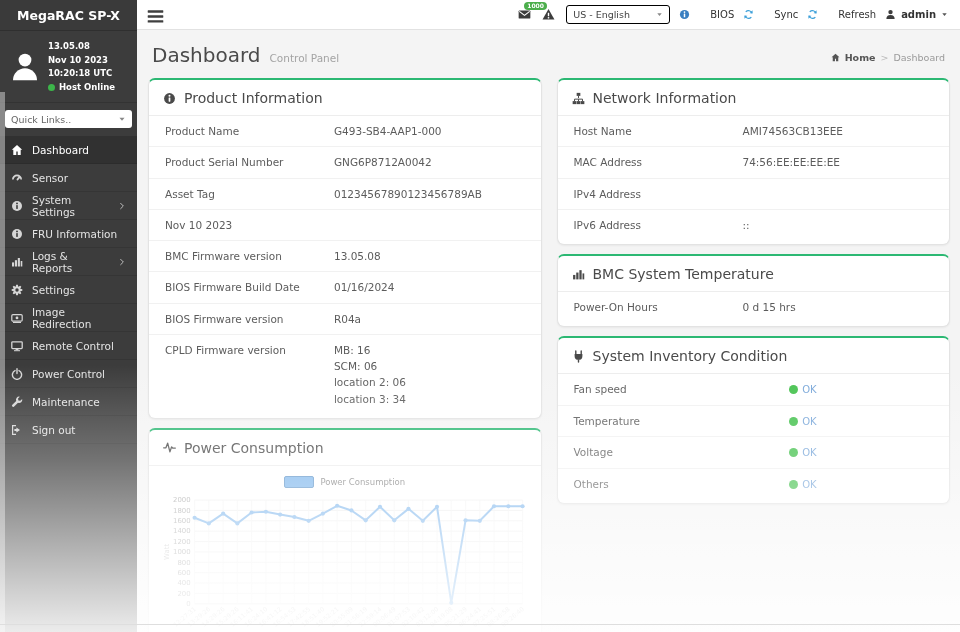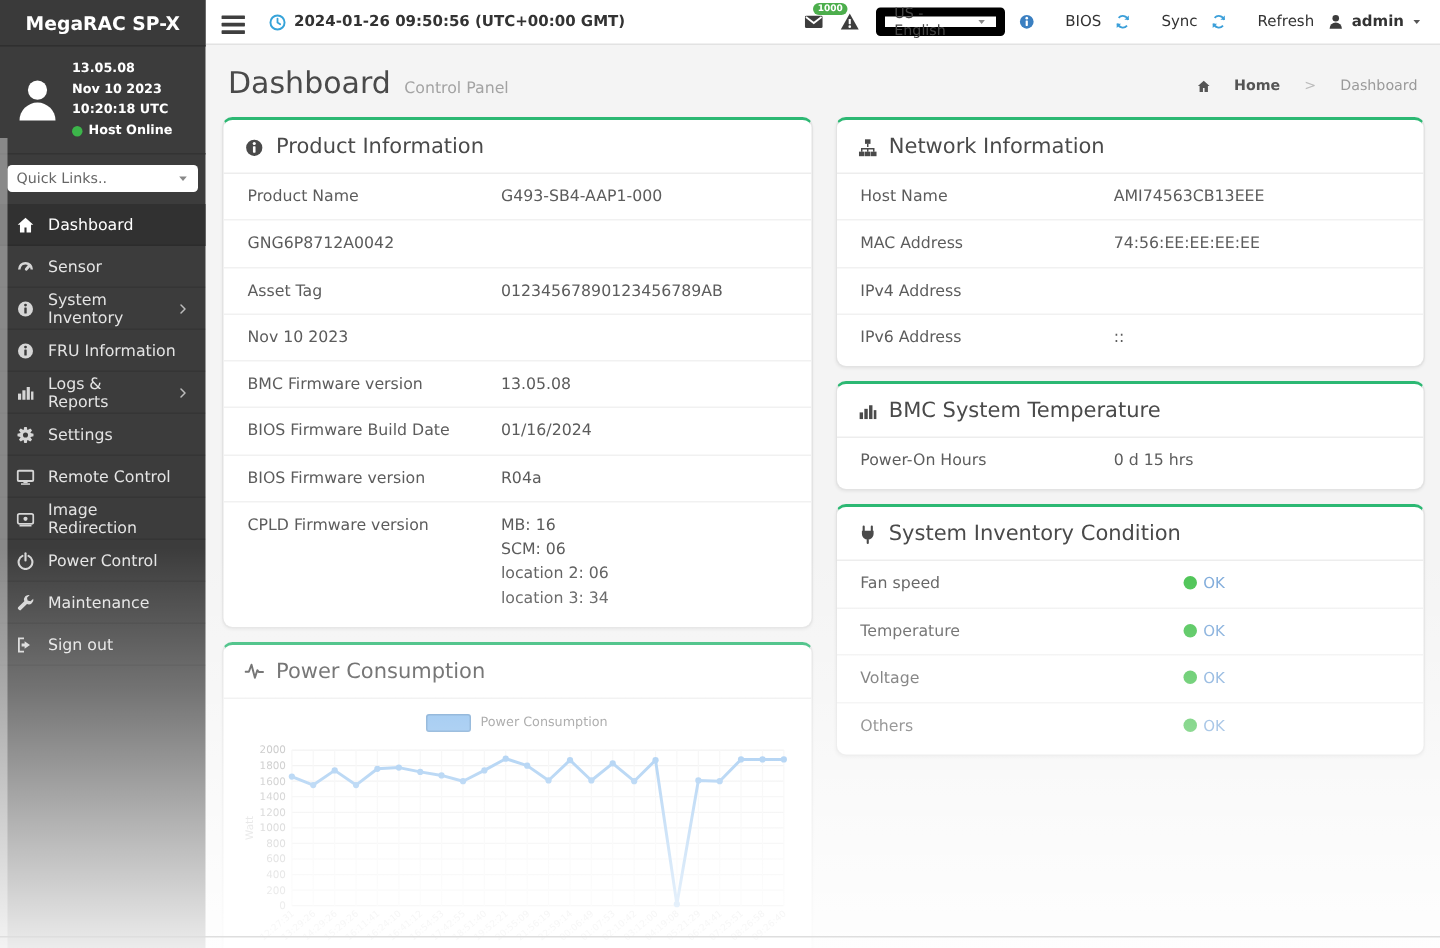--- a/index.html
+++ b/index.html
@@ -32,34 +32,34 @@
   .topbar { height:30px; background:#fff; border-bottom:1px solid #e2e2e2; display:flex; align-items:center; padding:0 12px 0 10px; gap:9px; --icon-bg:#fff; flex-shrink:0; }
   .hamb { width:17px; height:13px; color:#3f3f3f; cursor:pointer; }
   .hamb .i, .topbar .i { display:block; }
   .timewrap { display:flex; align-items:center; gap:5px; margin-left:6px; }
   .timewrap .i { width:12px; height:12px; color:#36a3d9; }
   .time { font-size:10px; font-weight:600; color:#333; }
   .tspace { flex:1; }
   .tbicon { position:relative; width:15px; height:13px; color:#3d3d3d; cursor:pointer; }
   .tbicon .i { width:13px; height:13px; }
   .badge { position:absolute; top:-6px; left:6px; background:#4cae4c; color:#fff; font-size:6px; font-weight:700; border-radius:6px; padding:1px 3px; line-height:1; }
-  .langsel { width:86px; height:19px; border:6px solid #000000; border-radius:3px; background:#fff; display:flex; align-items:center; justify-content:space-between; padding:0 6px; font-size:9.5px; color:#444; cursor:pointer; }
+  .langsel { width:104px; height:19px; border:1px solid #000000; border-radius:3px; background:#fff; display:flex; align-items:center; justify-content:space-between; padding:0 6px; font-size:9.5px; color:#444; cursor:pointer; }
   .langsel .i { width:7px; height:7px; color:#888; }
   .tbtn { display:flex; align-items:center; gap:20px; font-size:10px; color:#333; cursor:pointer; }
   .tbtn .i { width:11px; height:11px; }
   .ic-blue { color:#3b9fd9; }
   .ic-info-blue { color:#3a7fc1; }
   .userbtn { display:flex; align-items:center; gap:5px; font-size:10px; font-weight:700; color:#333; cursor:pointer; }
   .userbtn .i.person { width:11px; height:11px; color:#3d3d3d; }
   .userbtn .i.car { width:7px; height:7px; color:#555; }
 
   .page-head { display:flex; align-items:baseline; padding:13px 15px 9px 15px; }
   .ptitle { font-size:20px; color:#4a4a4a; font-weight:500; }
   .psub { font-size:10.5px; color:#a3a3a3; margin-left:9px; }
-  .crumbs { margin-left:auto; display:flex; align-items:center; gap:16px; font-size:9.5px; color:#9a9a9a; }
+  .crumbs { margin-left:auto; display:flex; align-items:center; gap:5px; font-size:9.5px; color:#9a9a9a; }
   .crumbs .i { width:9px; height:9px; color:#555; }
   .crumb-home { color:#555; font-weight:600; cursor:pointer; }
   .crumb-sep { color:#bbb; }
 
   .content { flex:1; display:flex; gap:15px; padding:2px 10px 10px 11px; min-height:0; }
   .col { flex:1; display:flex; flex-direction:column; gap:9px; min-width:0; }
 
   .card { background:#fff; border:1px solid #e3e3e3; border-top:2px solid #2cb873; border-radius:7px; box-shadow:0 1px 2px rgba(0,0,0,0.05); --icon-bg:#fff; }
   .card-title { display:flex; align-items:center; gap:8px; padding:10px 14px 9px 14px; font-size:14px; color:#4a4a4a; border-bottom:1px solid #ededed; }
   .card-title .i { width:13px; height:13px; color:#4a4a4a; flex-shrink:0; }
@@ -129,21 +129,21 @@
           <span>Sensor</span>
         </div>
         <div class="mi">
           <span class="i">
             <svg viewBox="0 0 12 12" width="100%" height="100%" style="display:block">
               <circle cx="6" cy="6" r="5" fill="currentColor"></circle>
               <circle cx="6" cy="3.4" r="0.95" fill="var(--icon-bg,#fff)"></circle>
               <rect x="5.2" y="5" width="1.6" height="4" rx="0.4" fill="var(--icon-bg,#fff)"></rect>
             </svg>
           </span>
-          <span>System Inventory</span>
+          <span>System Settings</span>
           <span class="i chev">
             <svg viewBox="0 0 12 12" width="100%" height="100%" style="display:block">
               <path d="M4 2l4 4-4 4" fill="none" stroke="currentColor" stroke-width="1.5" stroke-linecap="round" stroke-linejoin="round"></path>
             </svg>
           </span>
         </div>
         <div class="mi">
           <span class="i">
             <svg viewBox="0 0 12 12" width="100%" height="100%" style="display:block">
               <circle cx="6" cy="6" r="5" fill="currentColor"></circle>
@@ -174,40 +174,40 @@
             <svg viewBox="0 0 12 12" width="100%" height="100%" style="display:block">
               <polygon points="9.36,4.71 11.33,5.16 11.33,6.84 9.36,7.29 9.29,7.46 10.37,9.17 9.17,10.37 7.46,9.29 7.29,9.36 6.84,11.33 5.16,11.33 4.71,9.36 4.54,9.29 2.83,10.37 1.63,9.17 2.71,7.46 2.64,7.29 0.67,6.84 0.67,5.16 2.64,4.71 2.71,4.54 1.63,2.83 2.83,1.63 4.54,2.71 4.71,2.64 5.16,0.67 6.84,0.67 7.29,2.64 7.46,2.71 9.17,1.63 10.37,2.83 9.29,4.54" fill="currentColor"></polygon>
               <circle cx="6" cy="6" r="1.7" fill="var(--icon-bg,#fff)"></circle>
             </svg>
           </span>
           <span>Settings</span>
         </div>
         <div class="mi">
           <span class="i">
             <svg viewBox="0 0 12 12" width="100%" height="100%" style="display:block">
+              <rect x="0.8" y="2.6" width="10.4" height="6.6" rx="1.2" fill="none" stroke="currentColor" stroke-width="1.2"></rect>
+              <circle cx="6" cy="5.9" r="1.4" fill="currentColor"></circle>
+              <rect x="2" y="10" width="8" height="1" fill="currentColor"></rect>
+            </svg>
+          </span>
+          <span>Image Redirection</span>
+        </div>
+        <div class="mi">
+          <span class="i">
+            <svg viewBox="0 0 12 12" width="100%" height="100%" style="display:block">
               <rect x="0.8" y="1.8" width="10.4" height="6.8" rx="0.8" fill="none" stroke="currentColor" stroke-width="1.3"></rect>
               <rect x="4.6" y="9" width="2.8" height="1.1" fill="currentColor"></rect>
               <rect x="3" y="10.2" width="6" height="1" fill="currentColor"></rect>
             </svg>
           </span>
           <span>Remote Control</span>
         </div>
         <div class="mi">
           <span class="i">
             <svg viewBox="0 0 12 12" width="100%" height="100%" style="display:block">
-              <rect x="0.8" y="2.6" width="10.4" height="6.6" rx="1.2" fill="none" stroke="currentColor" stroke-width="1.2"></rect>
-              <circle cx="6" cy="5.9" r="1.4" fill="currentColor"></circle>
-              <rect x="2" y="10" width="8" height="1" fill="currentColor"></rect>
-            </svg>
-          </span>
-          <span>Image Redirection</span>
-        </div>
-        <div class="mi">
-          <span class="i">
-            <svg viewBox="0 0 12 12" width="100%" height="100%" style="display:block">
               <path d="M4 2.6a4.6 4.6 0 1 0 4 0" fill="none" stroke="currentColor" stroke-width="1.4" stroke-linecap="round"></path>
               <line x1="6" y1="0.8" x2="6" y2="5.6" stroke="currentColor" stroke-width="1.4" stroke-linecap="round"></line>
             </svg>
           </span>
           <span>Power Control</span>
         </div>
         <div class="mi">
           <span class="i">
             <svg viewBox="0 0 12 12" width="100%" height="100%" style="display:block">
               <path fill="currentColor" d="M11.2 3.1a3.1 3.1 0 0 1-4.2 3.6L3.4 10.2A1.3 1.3 0 1 1 1.6 8.4L5.2 4.9a3.1 3.1 0 0 1 3.6-4.2L7 2.5l.4 1.9 1.9.4z"></path>
@@ -233,29 +233,20 @@
     <header class="topbar">
       <span class="hamb">
           <span class="i">
             <svg viewBox="0 0 12 12" width="100%" height="100%" style="display:block">
               <rect x="0.5" y="1.6" width="11" height="1.7" rx="0.3" fill="currentColor"></rect>
               <rect x="0.5" y="5.1" width="11" height="1.7" rx="0.3" fill="currentColor"></rect>
               <rect x="0.5" y="8.6" width="11" height="1.7" rx="0.3" fill="currentColor"></rect>
             </svg>
           </span>
         </span>
-      <span class="timewrap">
-        <span class="i">
-            <svg viewBox="0 0 12 12" width="100%" height="100%" style="display:block">
-              <circle cx="6" cy="6" r="4.7" fill="none" stroke="currentColor" stroke-width="1.3"></circle>
-              <path d="M6 3.4V6l1.8 1.2" fill="none" stroke="currentColor" stroke-width="1.2" stroke-linecap="round"></path>
-            </svg>
-          </span>
-        <span class="time">2024-01-26 09:50:56 (UTC+00:00 GMT)</span>
-      </span>
       <span class="tspace"></span>
       <span class="tbicon">
         <span class="i">
             <svg viewBox="0 0 12 12" width="100%" height="100%" style="display:block">
               <rect x="0.6" y="2.3" width="10.8" height="7.5" rx="0.8" fill="currentColor"></rect>
               <path d="M1.2 3.1 6 6.8l4.8-3.7" fill="none" stroke="var(--icon-bg,#fff)" stroke-width="1.1"></path>
             </svg>
           </span>
         <span class="badge">1000</span>
       </span>
@@ -350,20 +341,21 @@
                 </svg>
               </span>
             <span>Product Information</span>
           </div>
           <div class="rows">
               <div class="row">
                 <span class="rl">Product Name</span>
                 <span class="rv">G493-SB4-AAP1-000</span>
               </div>
               <div class="row">
+                <span class="rl">Product Serial Number</span>
                 <span class="rv">GNG6P8712A0042</span>
               </div>
               <div class="row">
                 <span class="rl">Asset Tag</span>
                 <span class="rv">01234567890123456789AB</span>
               </div>
               <div class="row">
                 <span class="rv">Nov 10 2023</span>
               </div>
               <div class="row">

